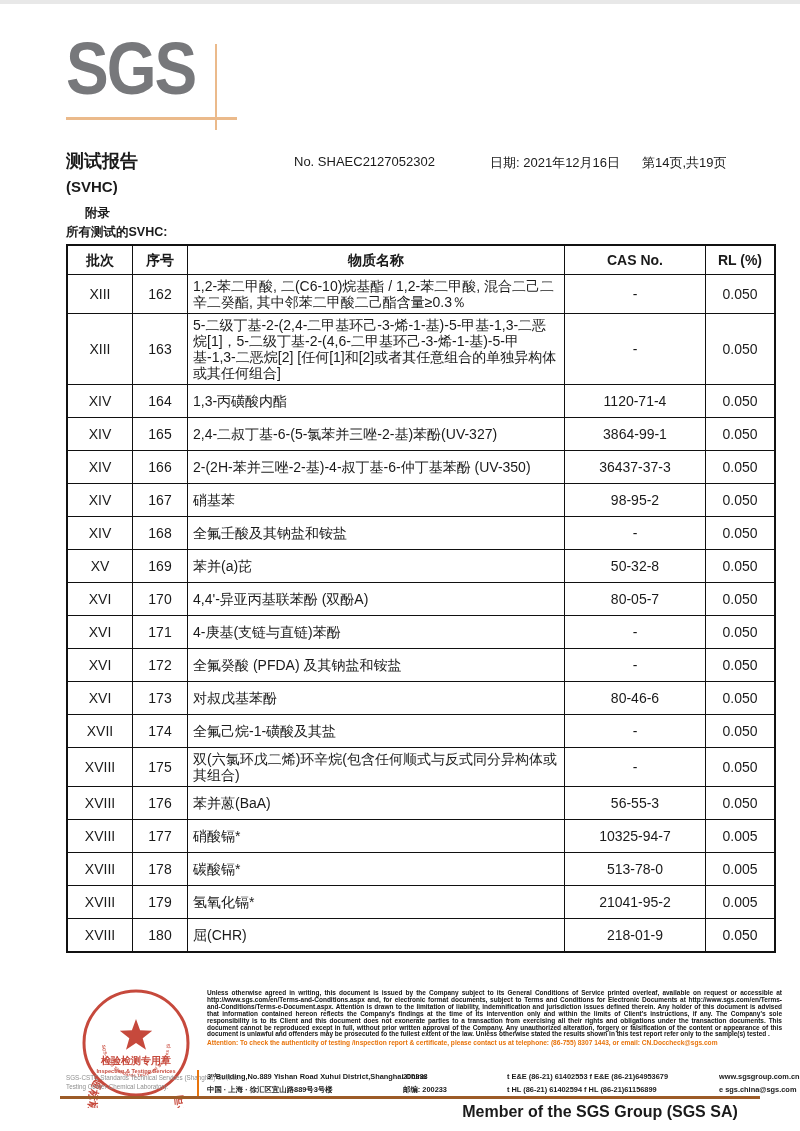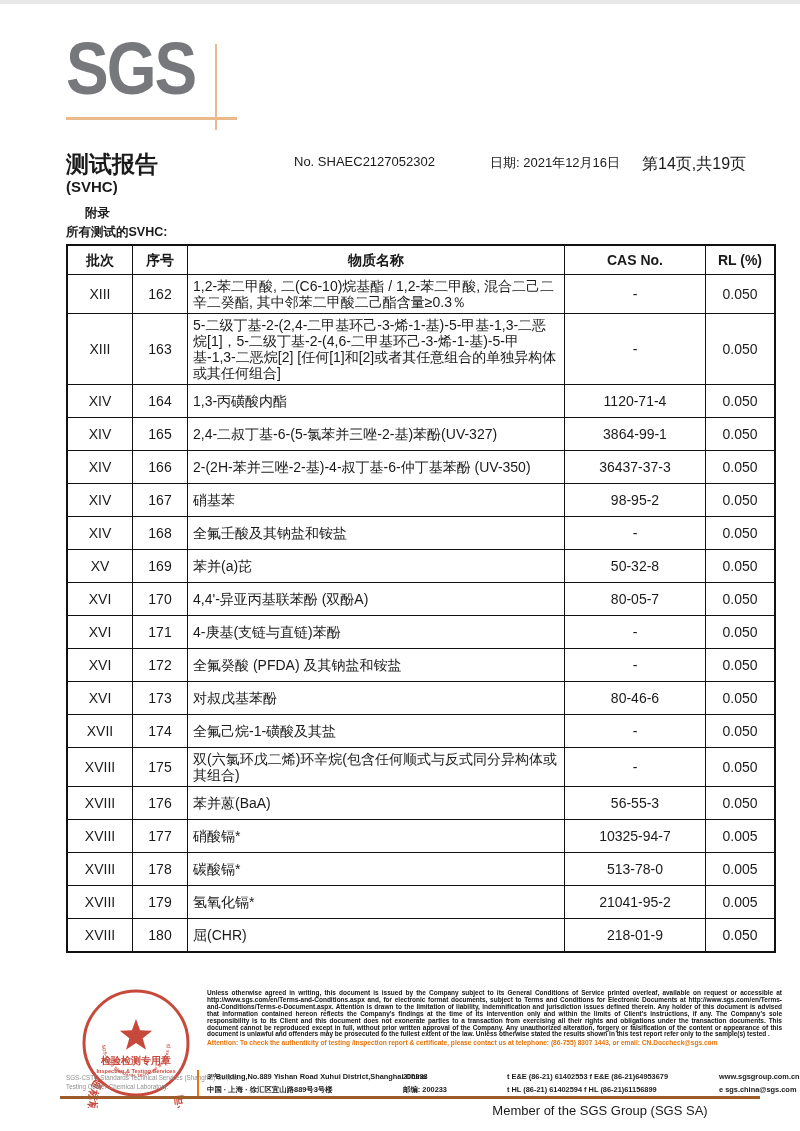--- a/index.html
+++ b/index.html
@@ -9,25 +9,25 @@
     margin:4px auto;overflow:hidden;
   }
   
   .logo-text{
     position:absolute;left:66px;top:28px;font-size:64px;font-weight:bold;
     color:var(--logo-gray);letter-spacing:-2px;line-height:1;transform:scaleY(1.15);transform-origin:top left;
   }
   .logo-hline{position:absolute;left:66px;top:113px;width:171px;height:3px;background:var(--line-tan);}
   .logo-vline{position:absolute;left:215px;top:40px;width:2px;height:86px;background:var(--line-tan);}
   
-  .report-title{position:absolute;left:66px;top:145px;font-size:23px;font-weight:bold;}
+  .report-title{position:absolute;left:66px;top:145px;font-size:18px;font-weight:bold;}
   .report-subtitle{position:absolute;left:66px;top:174px;font-size:15px;font-weight:bold;}
   .report-no{position:absolute;left:294px;top:150px;font-size:13px;}
   .report-date{position:absolute;left:490px;top:150px;font-size:13px;}
-  .report-page{position:absolute;left:642px;top:150px;font-size:16px;}
+  .report-page{position:absolute;left:642px;top:150px;font-size:13px;}
   .appendix{position:absolute;left:66px;top:201px;font-size:12.5px;font-weight:bold;padding-left:19px;}
   .tested-label{position:absolute;left:66px;top:220px;font-size:12.5px;font-weight:bold;}
   
   .svhc-table{
     position:absolute;left:66px;top:240px;width:678px;border-collapse:collapse;
     font-size:14px;table-layout:fixed;
   }
   .svhc-table th,.svhc-table td{
     border:1px solid #111;padding:3px 4px;vertical-align:middle;line-height:16px;
   }
@@ -50,21 +50,21 @@
   .disclaimer{
     margin:0;font-size:6.5px;line-height:6.9px;font-weight:600;text-align:justify;color:#141414;
   }
   .attention{
     margin:1px 0 0 0;font-size:6.6px;line-height:7px;font-weight:bold;color:var(--accent-orange);
   }
   .addr-divider{position:absolute;left:197px;top:1066px;width:2px;height:26px;background:var(--accent-orange);}
   .addr{position:absolute;left:207px;top:1066px;width:585px;font-size:7.4px;font-weight:600;}
   .addr-line{display:grid;grid-template-columns:196px 104px 212px auto;height:13px;align-items:center;white-space:nowrap;}
   .footer-rule{position:absolute;left:60px;top:1092px;width:700px;height:3px;background:var(--rule-brown);}
-  .member{position:absolute;left:450px;top:1099px;width:300px;text-align:center;font-size:13px;font-weight:400;}
+  .member{position:absolute;left:450px;top:1099px;width:300px;text-align:center;font-size:16px;font-weight:700;}
   
   .stamp-ring-text{font-size:11px;font-weight:bold;letter-spacing:1.5px;}
   .stamp-inner-text{font-size:4.6px;font-weight:bold;letter-spacing:.2px;}
   .stamp-line1{font-size:10px;font-weight:bold;}
   .stamp-line2{font-size:5.6px;font-weight:bold;}
 </style>
 </head>
 <body>
 
 <div class="page" style="--logo-gray: #77787B; --line-tan: #EBBA8B; --accent-orange: #E8740C; --rule-brown: #9C5B28;">

